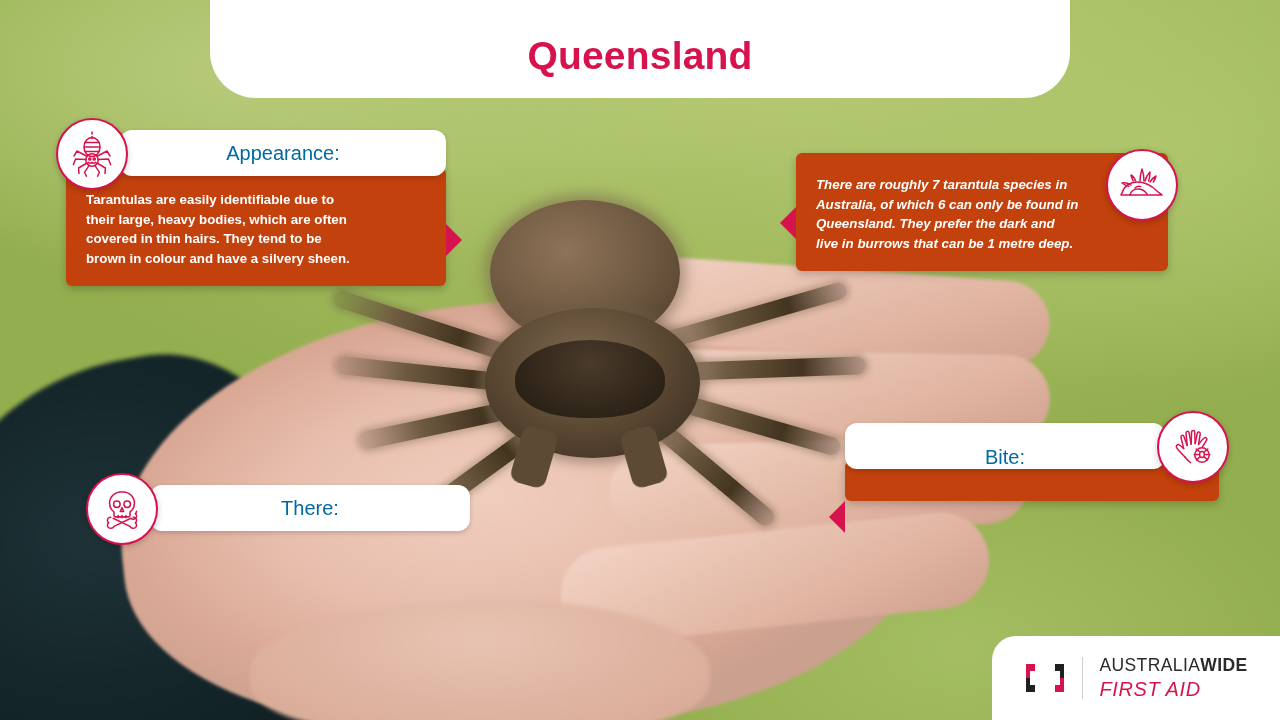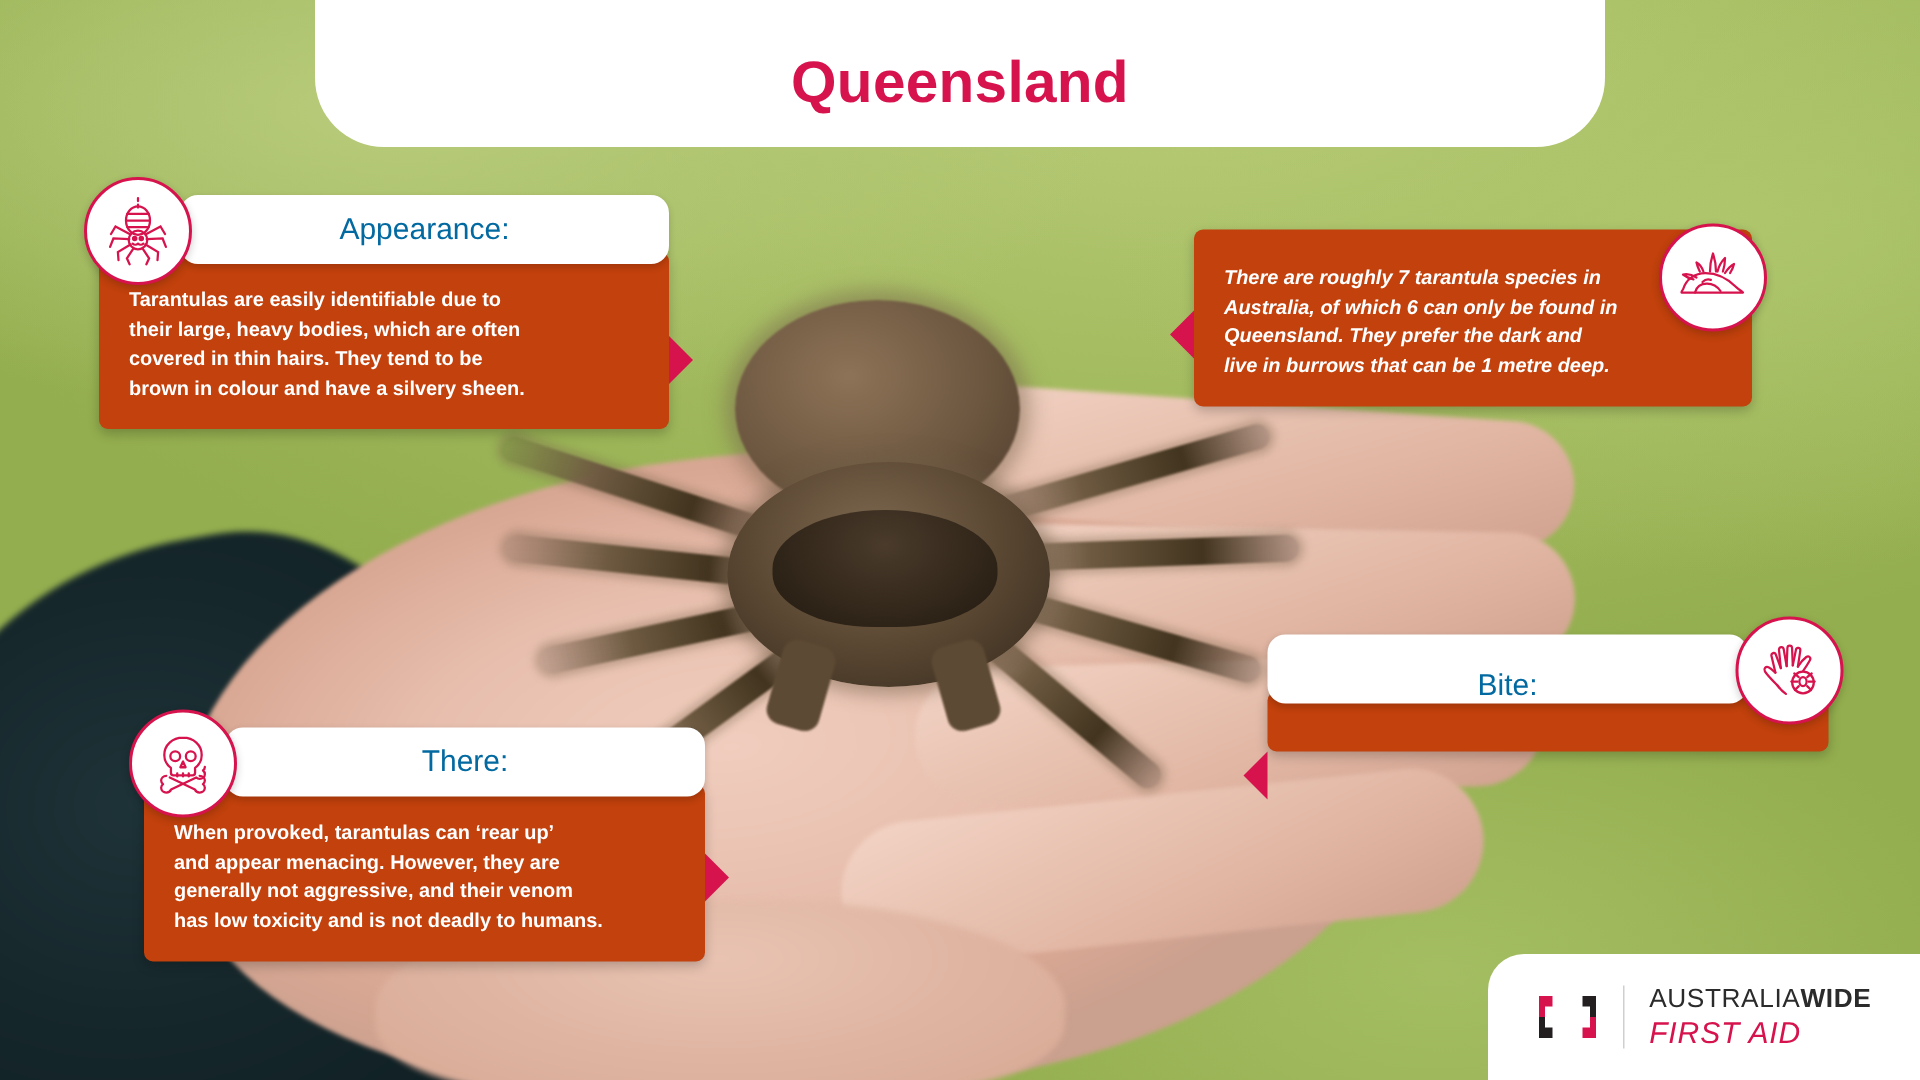--- a/index.html
+++ b/index.html
@@ -267,27 +267,20 @@
       <circle cx="29.4" cy="19" r="3.4"></circle>
       <path d="M24 22.6l-1.8 4h3.6l-1.8-4z"></path>
       <path d="M20 30.8v2.2M24 30.8v2.2M28 30.8v2.2"></path>
       <path d="M12.4 32.6c-2 0-3.6 1.5-3.6 3.3 0 1 .5 1.9 1.3 2.5-.8.6-1.3 1.5-1.3 2.5 0 1.8 1.6 3.3 3.6 3.3 1.5 0 2.8-.9 3.3-2.1l17.5-8.4c.6.6 1.5 1 2.4 1 2 0 3.6-1.5 3.6-3.3 0-1-.5-1.9-1.3-2.5.8-.6 1.3-1.5 1.3-2.5"></path>
       <path d="M35.6 32.6c2 0 3.6 1.5 3.6 3.3 0 1-.5 1.9-1.3 2.5.8.6 1.3 1.5 1.3 2.5 0 1.8-1.6 3.3-3.6 3.3-1.5 0-2.8-.9-3.3-2.1l-17.5-8.4"></path>
     </svg>
   </div>
   <div class="header">
     <div class="htext">There:</div>
   </div>
-  <div class="body">
-    <div class="tail right" style="right:-16px; top:46px;"></div>
-    <p>When provoked, tarantulas can ‘rear up’
-and appear menacing. However, they are
-generally not aggressive, and their venom
-has low toxicity and is not deadly to humans.</p>
-  </div>
 </div>
 
 <div class="card" id="card-bite">
   <div class="badge" style="right:-10px; top:-12px;">
     <svg width="48" height="48" viewBox="0 0 48 48" fill="none" stroke="#d6134d" stroke-width="1.5" stroke-linecap="round" stroke-linejoin="round">
       <path d="M16 34c-3-3-7-7-8.4-9.4-1-1.8.6-3.6 2.4-2.8 1.6.8 3.4 2.4 4.6 3.6"></path>
       <path d="M14.6 25.4L12 14.4c-.5-2 2.2-3 2.9-1l3.3 9"></path>
       <path d="M18.2 22.4L17 10.2c-.2-2.1 2.7-2.6 3.1-.5l2 11.4"></path>
       <path d="M22.1 21.1L22.6 9c.1-2.1 3-2.1 3.1 0l.5 11.6"></path>
       <path d="M26.2 20.6l2.1-10.4c.4-2 3.2-1.5 2.9.6l-1.6 10.6"></path>

